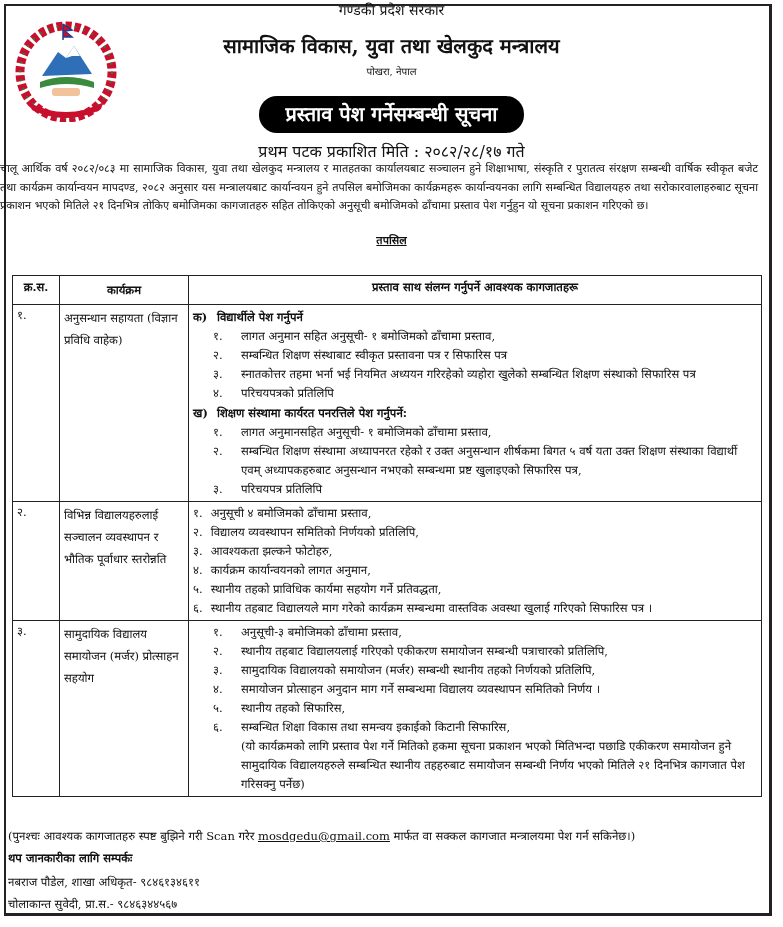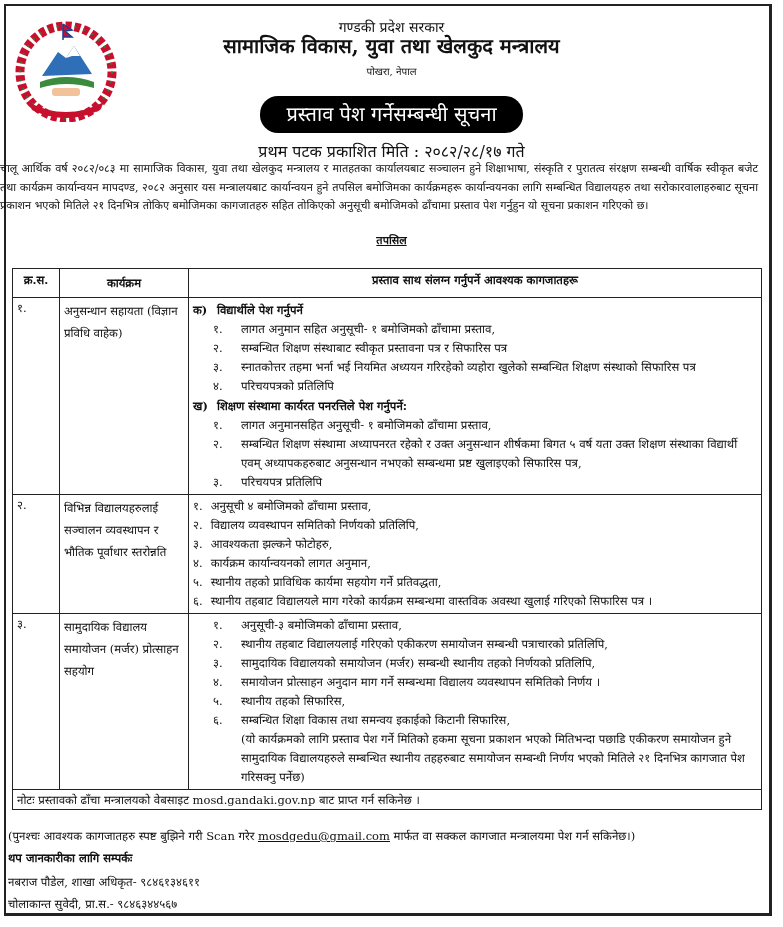--- a/index.html
+++ b/index.html
@@ -8,37 +8,37 @@
     font-family: "DejaVu Serif", "Liberation Serif", serif;
     color: #111;
   }
   .frame {
     position: absolute; left: 4px; top: 4px; width: 768px; height: 912px;
     border: 2px solid #222; border-right-width: 3px; border-bottom-width: 3px;
     box-sizing: border-box;
   }
   .emblem { position: absolute; left: 14px; top: 18px; width: 104px; height: 104px; }
   .hdr { position: absolute; left: 0; right: 0; text-align: center; }
-  .gov { top: 17px; font-size: 14px; }
+  .gov { top: 0; font-size: 14px; }
   .ministry { top: 32px; font-size: 20px; font-weight: bold; }
   .city { top: 64px; font-size: 10px; }
   .pill-wrap { top: 96px; }
   .pill {
     display: inline-block; background: #000; color: #fff;
-    font-size: 20px; font-weight: normal; padding: 4px 26px 6px;
+    font-size: 20px; font-weight: bold; padding: 4px 26px 6px;
     border-radius: 18px;
   }
   .pubdate { top: 140px; font-size: 16px; }
   .intro {
     position: absolute; left: 0; top: 160px; width: 758px;
     font-size: 11px; line-height: 18.5px; text-align: justify;
   }
   .tapasil { position: absolute; left: 0; right: 0; top: 232px; text-align: center; font-size: 11px; font-weight: bold; text-decoration: underline; }
   table.main {
-    position: absolute; left: 12px; top: 268px; width: 750px;
+    position: absolute; left: 12px; top: 275px; width: 750px;
     border-collapse: collapse; font-size: 11.5px;
   }
   table.main td, table.main th {
     border: 1.5px solid #222; vertical-align: top; padding: 2px 4px;
   }
   table.main th { font-weight: bold; text-align: center; padding: 3px 4px; }
   .c1 { width: 38px; }
   .c2 { width: 120px; line-height: 22px; }
   .sec-title { font-weight: bold; line-height: 20px; }
   .sec-title .lbl { display: inline-block; width: 24px; }
@@ -172,23 +172,20 @@
         <div class="item indent">
             <span class="num">६.</span>
             <span>सम्बन्धित शिक्षा विकास तथा समन्वय इकाईको किटानी सिफारिस,</span>
           </div>
         <div class="item indent">
             <span class="num"></span>
             <span>(यो कार्यक्रमको लागि प्रस्ताव पेश गर्ने मितिको हकमा सूचना प्रकाशन भएको मितिभन्दा पछाडि एकीकरण समायोजन हुने सामुदायिक विद्यालयहरुले सम्बन्धित स्थानीय तहहरुबाट समायोजन सम्बन्धी निर्णय भएको मितिले २१ दिनभित्र कागजात पेश गरिसक्नु पर्नेछ)</span>
           </div>
       </td>
     </tr>
-    <tr class="note-row">
-      <td colspan="3">नोटः प्रस्तावको ढाँचा मन्त्रालयको वेबसाइट mosd.gandaki.gov.np बाट प्राप्त गर्न सकिनेछ ।</td>
-    </tr>
   </tbody>
 </table>
 
 <div class="pn"><span>(पुनश्चः आवश्यक कागजातहरु स्पष्ट बुझिने गरी Scan गरेर </span><span class="email">mosdgedu@gmail.com</span><span> मार्फत वा सक्कल कागजात मन्त्रालयमा पेश गर्न सकिनेछ।)</span></div>
 
 <div class="contact-title">थप जानकारीका लागि सम्पर्कः</div>
 <div class="contact ct1">नबराज पौडेल, शाखा अधिकृत- ९८४६१३४६११</div>
 <div class="contact ct2">चोलाकान्त सुवेदी, प्रा.स.- ९८४६३४४५६७</div>
 
 </body></html>

